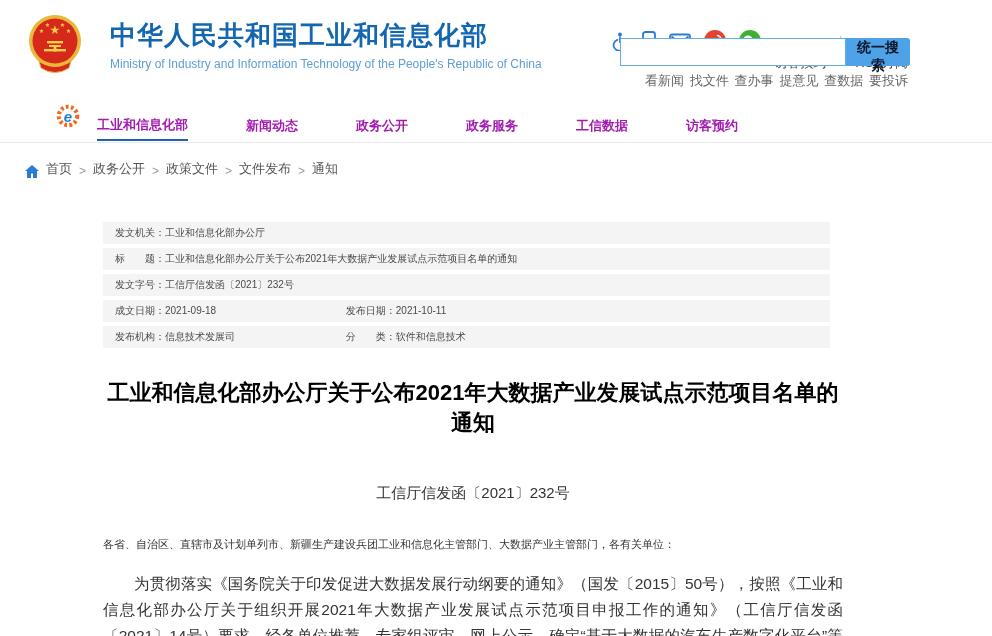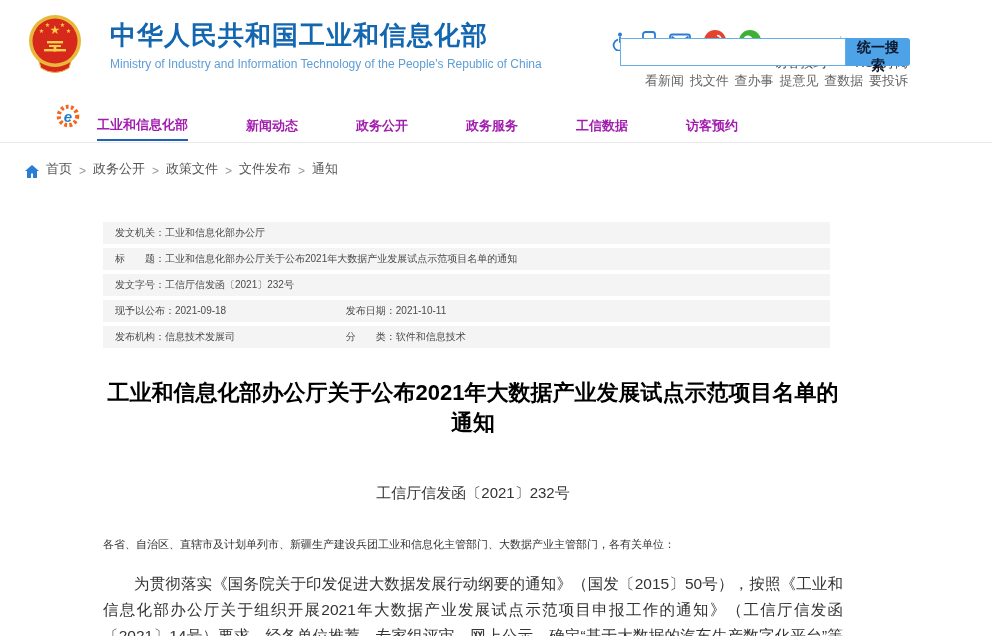--- a/index.html
+++ b/index.html
@@ -175,21 +175,21 @@
     <div class="meta-row">
       <span>发文机关：</span><span>工业和信息化部办公厅</span>
     </div>
     <div class="meta-row">
       <span>标　　题：</span><span>工业和信息化部办公厅关于公布2021年大数据产业发展试点示范项目名单的通知</span>
     </div>
     <div class="meta-row">
       <span>发文字号：</span><span>工信厅信发函〔2021〕232号</span>
     </div>
     <div class="meta-row">
-      <span class="meta-col"><span>现予以公布：</span><span>2021-09-18</span></span>
+      <span class="meta-col"><span>成文日期：</span><span>2021-09-18</span></span>
       <span><span>发布日期：</span><span>2021-10-11</span></span>
     </div>
     <div class="meta-row">
       <span class="meta-col"><span>发布机构：</span><span>信息技术发展司</span></span>
       <span><span>分　　类：</span><span>软件和信息技术</span></span>
     </div>
   </div>
 
   <h1 class="doc-title">工业和信息化部办公厅关于公布2021年大数据产业发展试点示范项目名单的通知</h1>
   <div class="doc-number">工信厅信发函〔2021〕232号</div>

